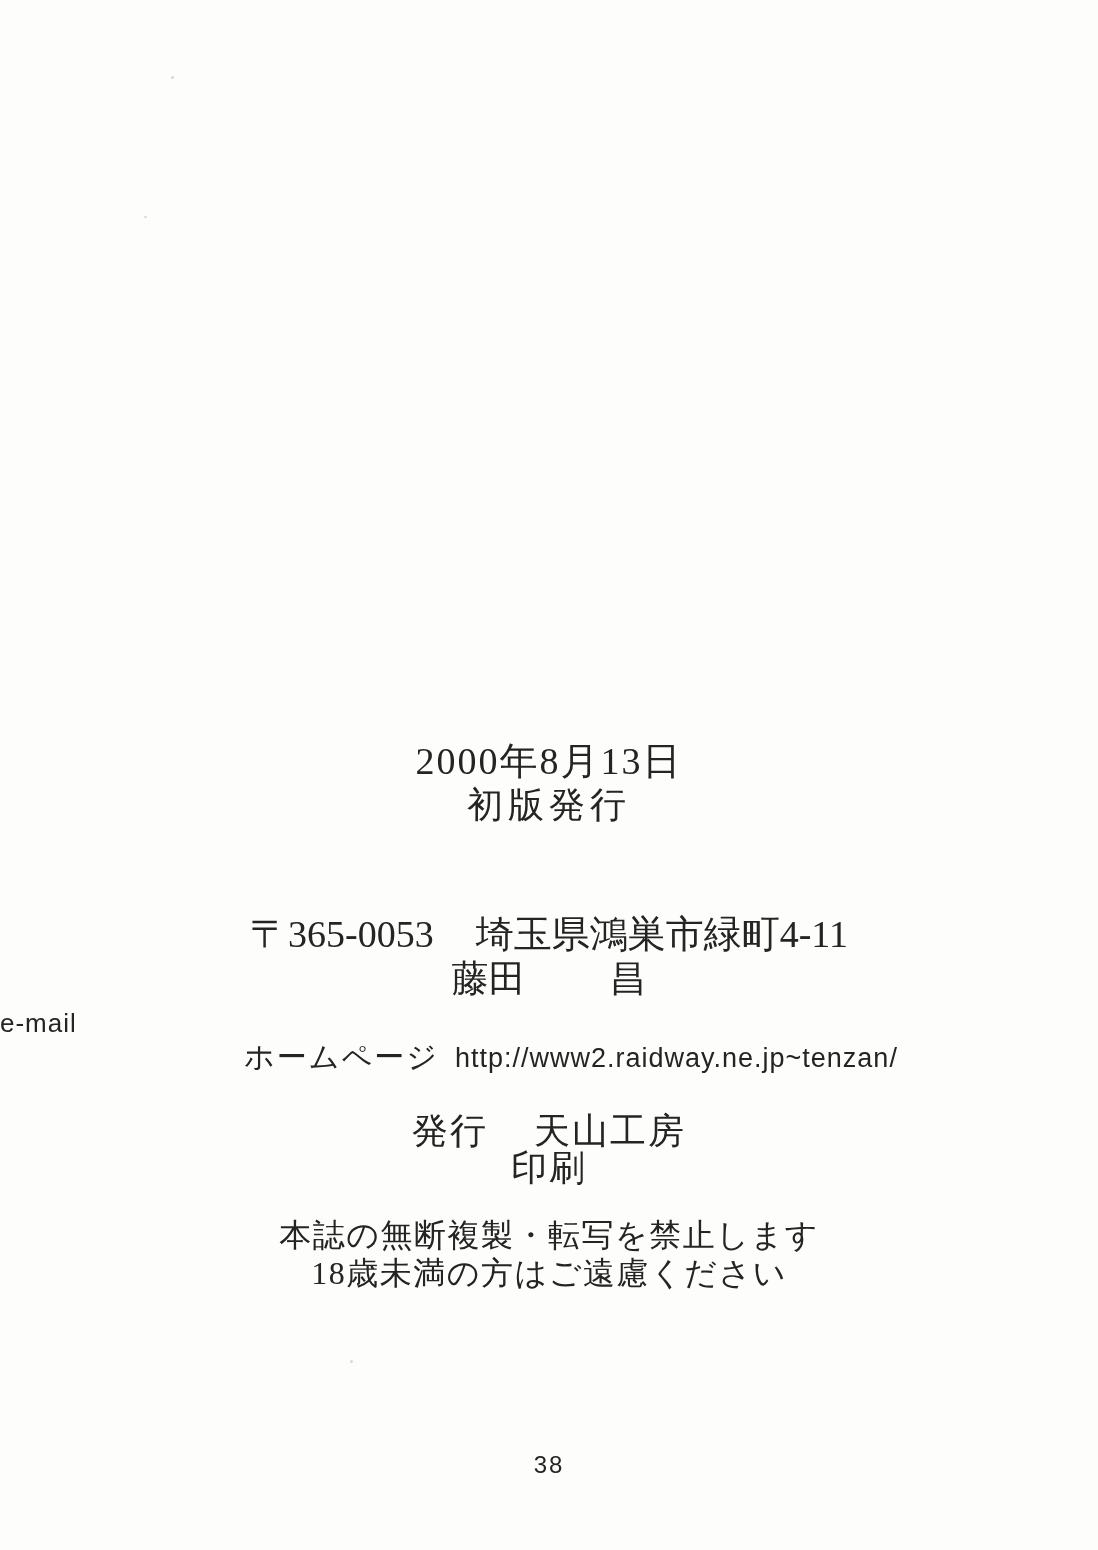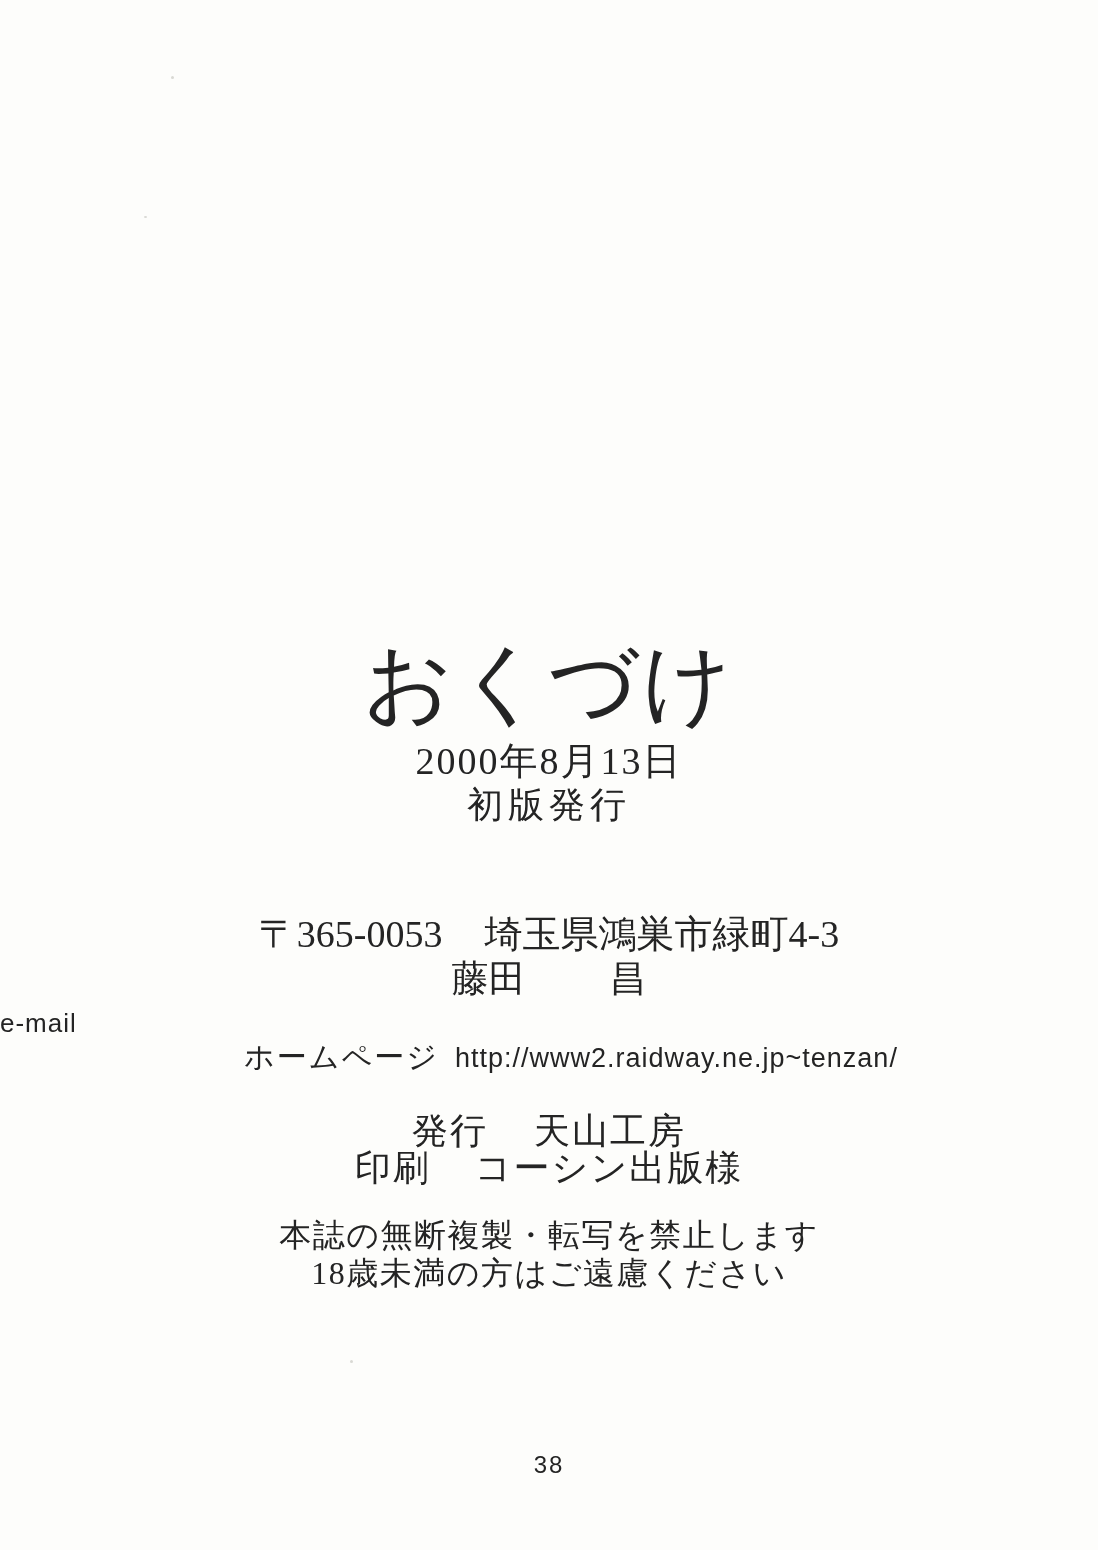--- a/index.html
+++ b/index.html
@@ -68,30 +68,29 @@
   }
   .speck-1 { left: 171px; top: 76px;  width: 3px; height: 3px; }
   .speck-2 { left: 144px; top: 216px; width: 3px; height: 2px; }
   .speck-3 { left: 350px; top: 1360px; width: 3px; height: 3px; }
 </style>
 </head>
 <body>
 
 <div class="sheet">
 
-  <div class="line serif title-line">おくづけ</div>
 
   <div class="line serif date-line">2000年8月13日</div>
 
   <div class="line serif edition-line">初版発行</div>
 
 
   <div class="row serif postal-row">
     <span><span>〒</span><span>365-0053</span></span>
-    <span>埼玉県鴻巣市緑町4-3</span>
+    <span>埼玉県鴻巣市緑町4-11</span>
   </div>
 
   <div class="row serif name-row">
     <span>藤田</span>
     <span>昌</span>
   </div>
 
   <div class="row mono email-row">
     <span>e-mail</span>
   </div>
@@ -101,21 +100,20 @@
     <span class="mono url">http://www2.raidway.ne.jp~tenzan/</span>
   </div>
 
   <div class="row serif publisher-row">
     <span>発行</span>
     <span>天山工房</span>
   </div>
 
   <div class="row serif printer-row">
     <span>印刷</span>
-    <span>コーシン出版様</span>
   </div>
 
   <div class="line serif notice-1">本誌の無断複製・転写を禁止します</div>
 
   <div class="line serif notice-2">18歳未満の方はご遠慮ください</div>
 
   <div class="line mono page-number-line">38</div>
 
   <div class="speck speck-1"></div>
   <div class="speck speck-2"></div>

